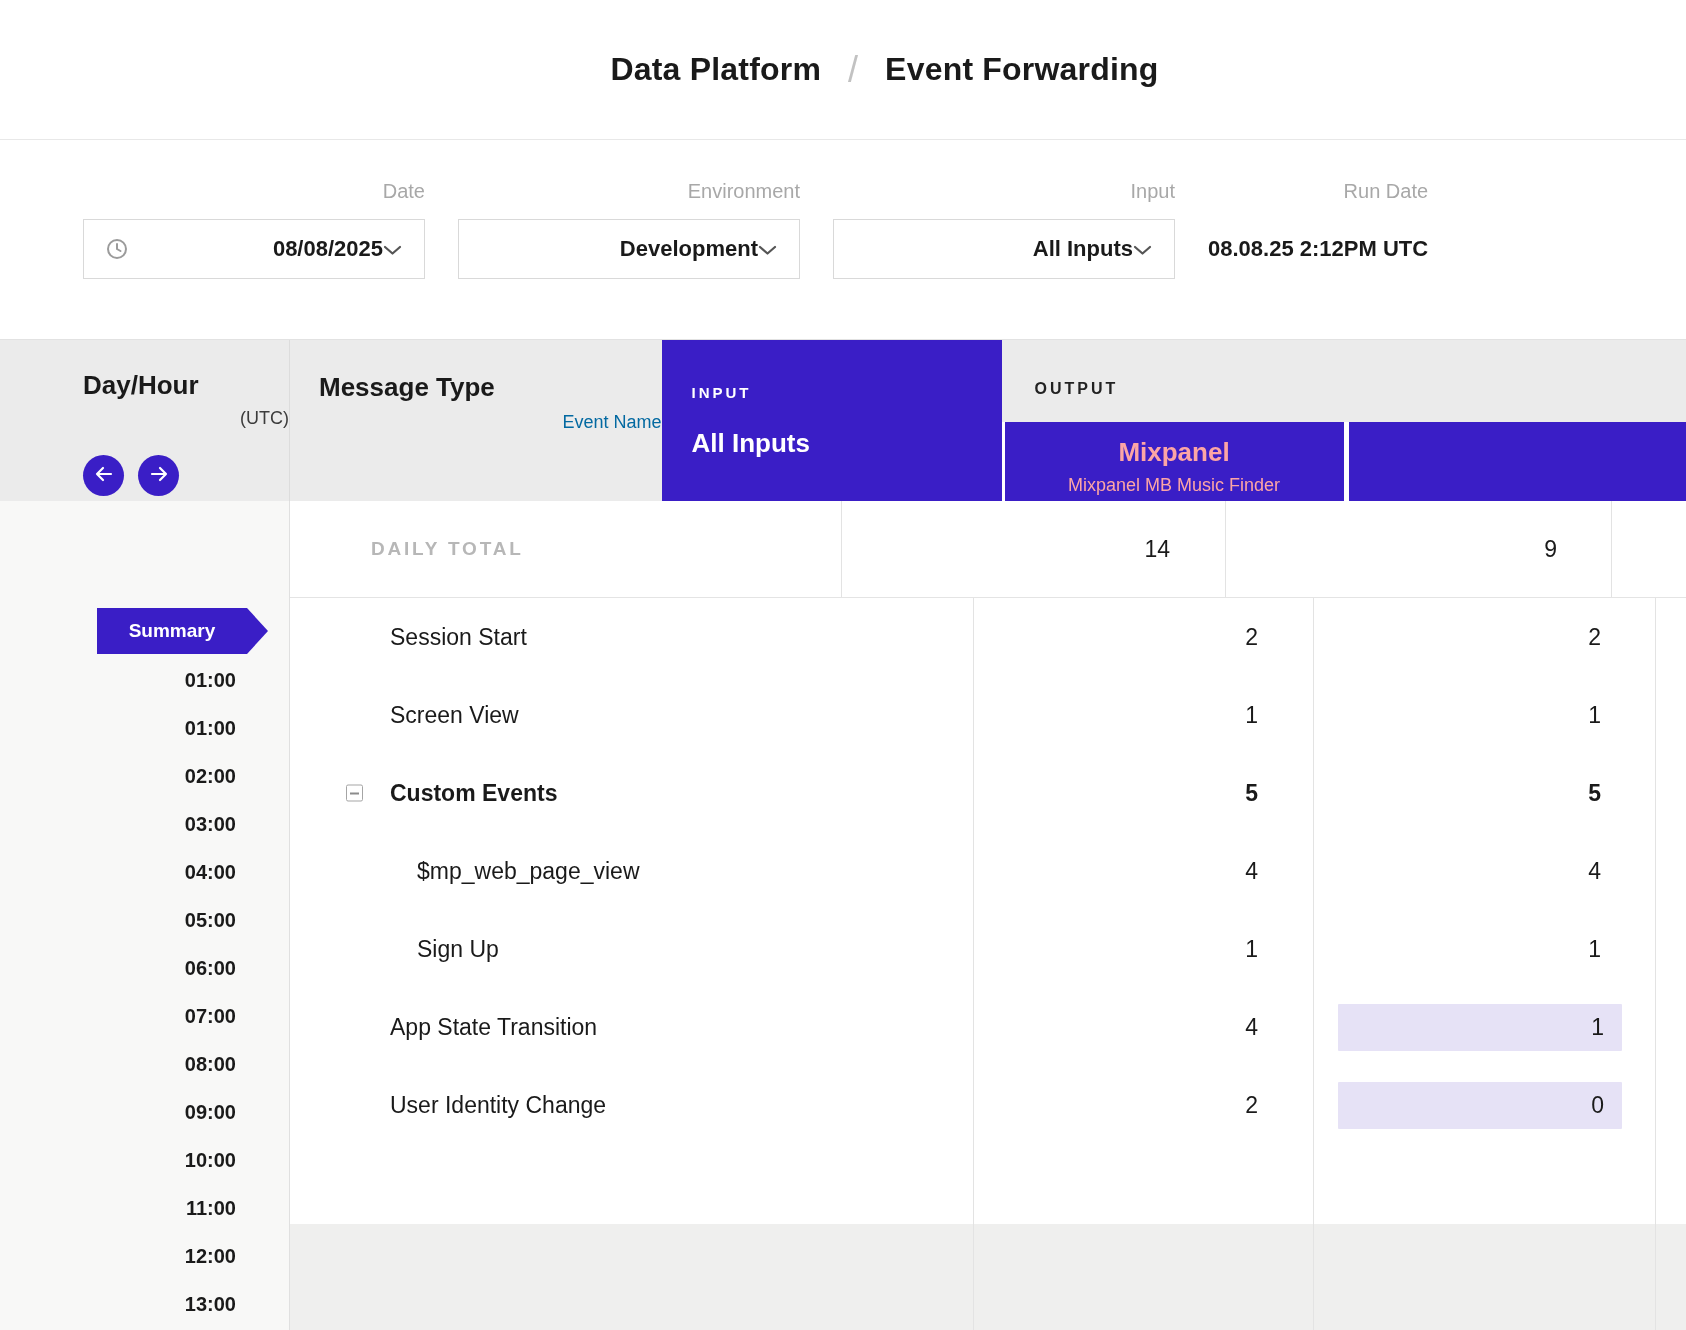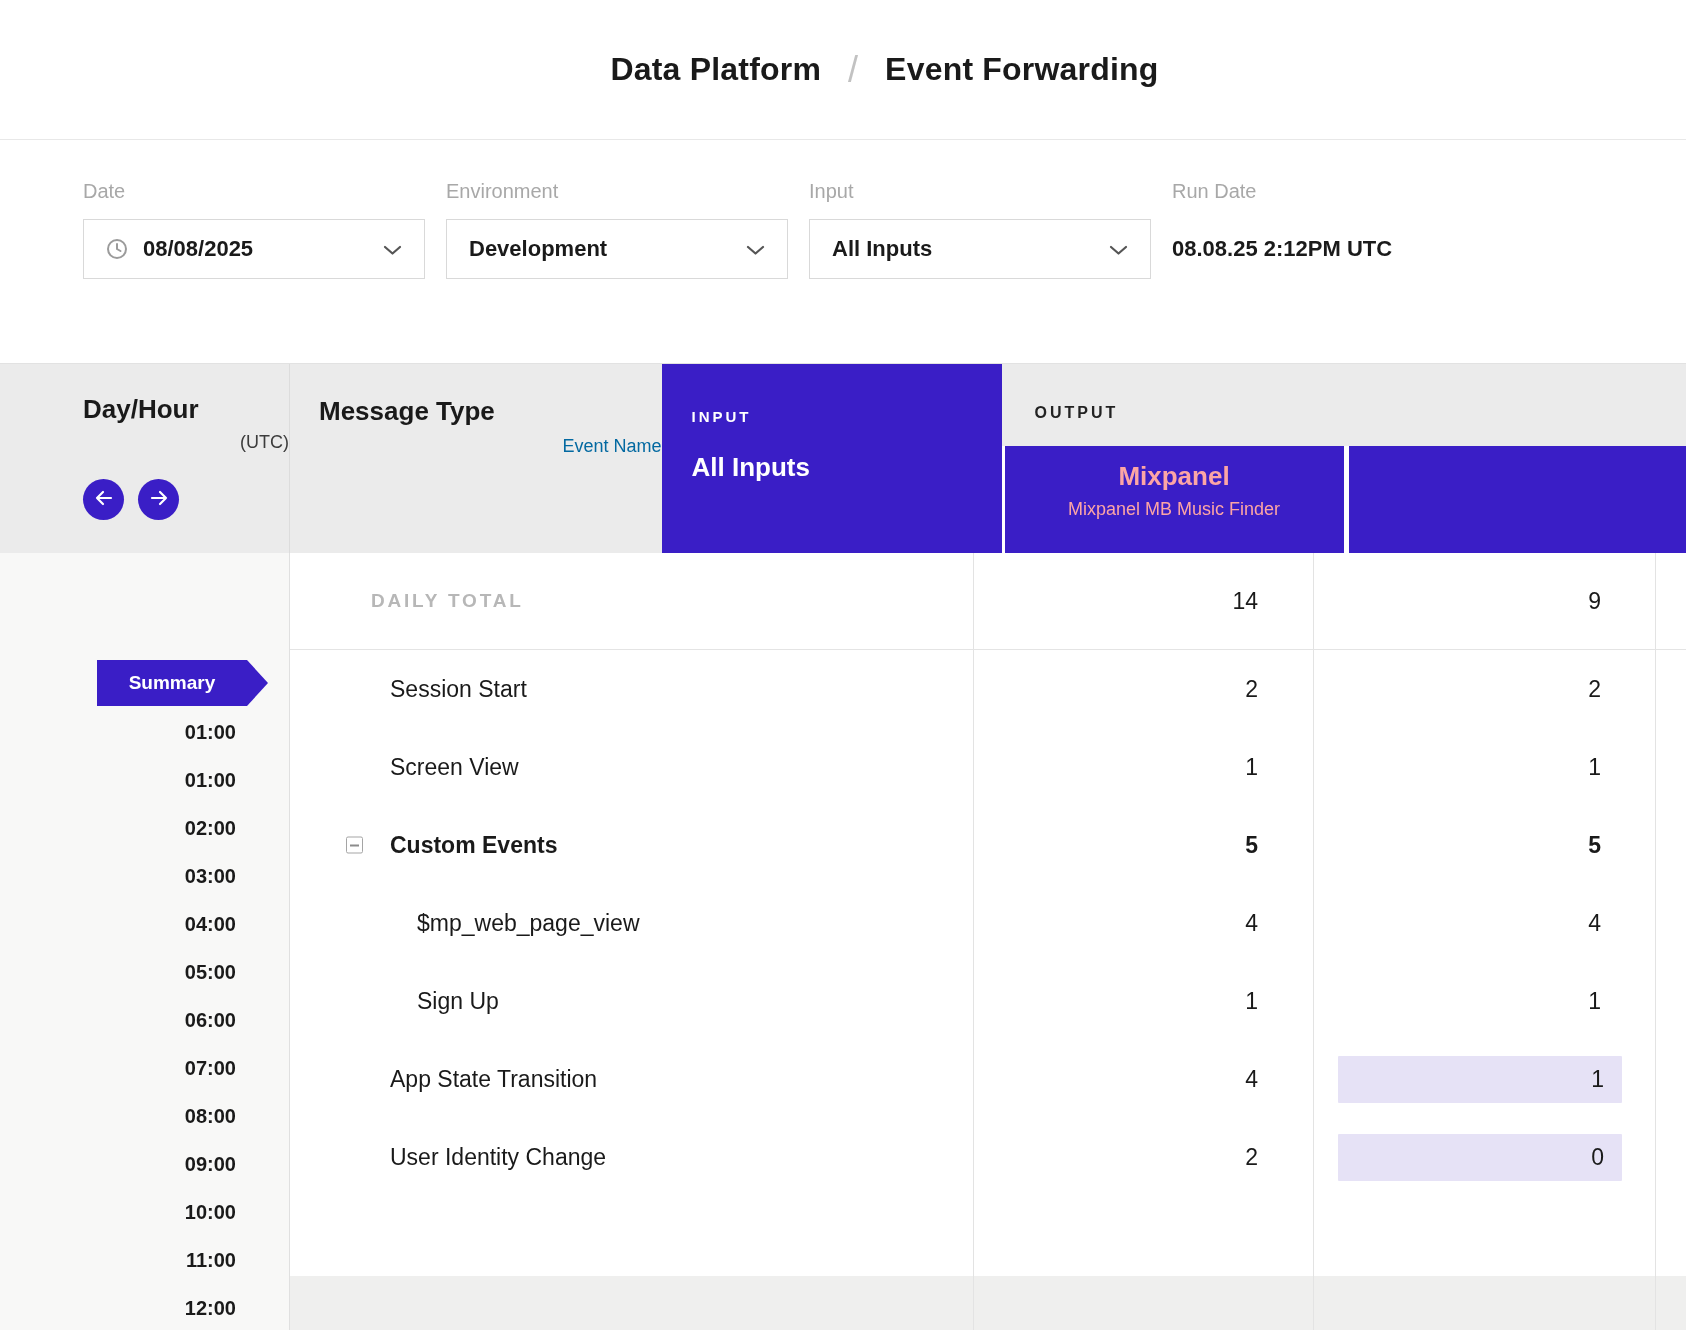--- a/index.html
+++ b/index.html
@@ -7,30 +7,30 @@
   body { font-family:"Liberation Sans", sans-serif; color:#1a1a1a; background:#fff; }
   .page { width:1686px; height:1330px; overflow:hidden; display:flex; flex-direction:column; background:#fff; }
 
   
   .breadcrumb-bar { height:140px; flex:0 0 auto; display:flex; align-items:center; padding-left:83px; border-bottom:1px solid #e8e8e8;justify-content:center; }
   .crumb { font-size:32px; font-weight:700; letter-spacing:.2px; }
   .crumb.link { cursor:pointer; }
   .crumb-sep { color:#c2c2c2; font-size:36px; font-weight:400; margin:0 27px; }
 
   
-  .filter-bar { height:199px; flex:0 0 auto; display:flex; gap:21px; padding:40px 0 0 83px; }
+  .filter-bar { height:199px; flex:0 0 auto; display:flex; gap:33px; padding:40px 0 0 83px;text-align:right; }
   .filter-group { display:flex; flex-direction:column; }
   .filter-label { font-size:20px; color:#a8a8a8; margin-bottom:16px; }
   .dropdown { width:342px; height:60px; border:1px solid #d9d9d9; background:#fff; display:flex; align-items:center; padding:0 22px; font-size:22px; font-weight:700; cursor:pointer; }
   .dropdown .dd-value { flex:1; }
   .dropdown .lead-icon { display:flex; margin-right:15px; }
   .run-date-value { font-size:22px; font-weight:700; line-height:60px; }
 
   
-  .table-header { height:190px; flex:0 0 auto; display:flex; background:#ebebeb; border-top:1px solid #e2e2e2;margin-top:24px; }
+  .table-header { height:162px; flex:0 0 auto; display:flex; background:#ebebeb; border-top:1px solid #e2e2e2; }
   .th-dayhour { width:290px; flex:0 0 auto; padding:30px 0 0 83px; border-right:1px solid #dcdcdc; }
   .th-title { font-size:26px; font-weight:700; }
   .th-sub { font-size:18px; color:#3c3c3c; margin-top:7px;text-align:right; }
   .nav-buttons { display:flex; gap:14px; margin-top:26px; }
   .nav-btn { width:41px; height:41px; border-radius:50%; background:var(--purple); border:none; display:flex; align-items:center; justify-content:center; cursor:pointer; }
   .th-message { flex:1; padding:32px 0 0 29px; }
   .th-message .th-sub { color:#0369a1; margin-top:9px; padding-left:44px; }
   .th-input { width:340px; flex:0 0 auto; background:var(--purple); color:#fff; padding:44px 0 0 30px; cursor:pointer; }
   .col-label { font-size:15px; font-weight:700; letter-spacing:3px; }
   .th-input .col-value { font-size:26px; font-weight:700; margin-top:27px; }
@@ -51,21 +51,21 @@
   .hour-list { margin-top:2px; }
   .hour-item { height:48px; line-height:48px; text-align:right; padding-right:53px; font-size:20px; font-weight:700; cursor:pointer; }
 
   .rows-area { flex:1; display:flex; flex-direction:column; }
   .grid-row { display:flex; flex:0 0 auto; }
   .cell-msg { flex:1; border-right:1px solid #e3e3e3; display:flex; align-items:center; position:relative; }
   .cell-in  { width:340px; flex:0 0 auto; border-right:1px solid #e3e3e3; display:flex; align-items:center; justify-content:flex-end; padding-right:55px; font-size:23px; }
   .cell-out { width:342px; flex:0 0 auto; border-right:1px solid #e3e3e3; display:flex; align-items:center; justify-content:flex-end; padding-right:54px; font-size:23px; }
   .cell-sliver { width:30px; flex:0 0 auto; }
 
-  .total-row { height:97px; border-bottom:1px solid #e4e4e4; }
+  .total-row { height:97px; border-bottom:1px solid #e4e4e4;gap:44px; }
   .total-label { padding-left:81px; font-size:19px; font-weight:700; letter-spacing:2.8px; color:#b7b7b7; }
 
   .event-row { height:78px; }
   .event-name { font-size:23px; padding-left:100px; }
   .event-row.indent .event-name { padding-left:127px; }
   .event-row.bold-row .event-name, .event-row.bold-row .cell-in, .event-row.bold-row .cell-out { font-weight:700; }
   .collapse-icon { position:absolute; left:56px; top:50%; transform:translateY(-50%); width:17px; height:17px; border:1px solid #a5a5a5; border-radius:2px; display:flex; align-items:center; justify-content:center; cursor:pointer; }
   .collapse-icon::before { content:""; width:9px; height:2px; background:#8c8c8c; }
 
   .cell-out.hl { padding-right:0; }

